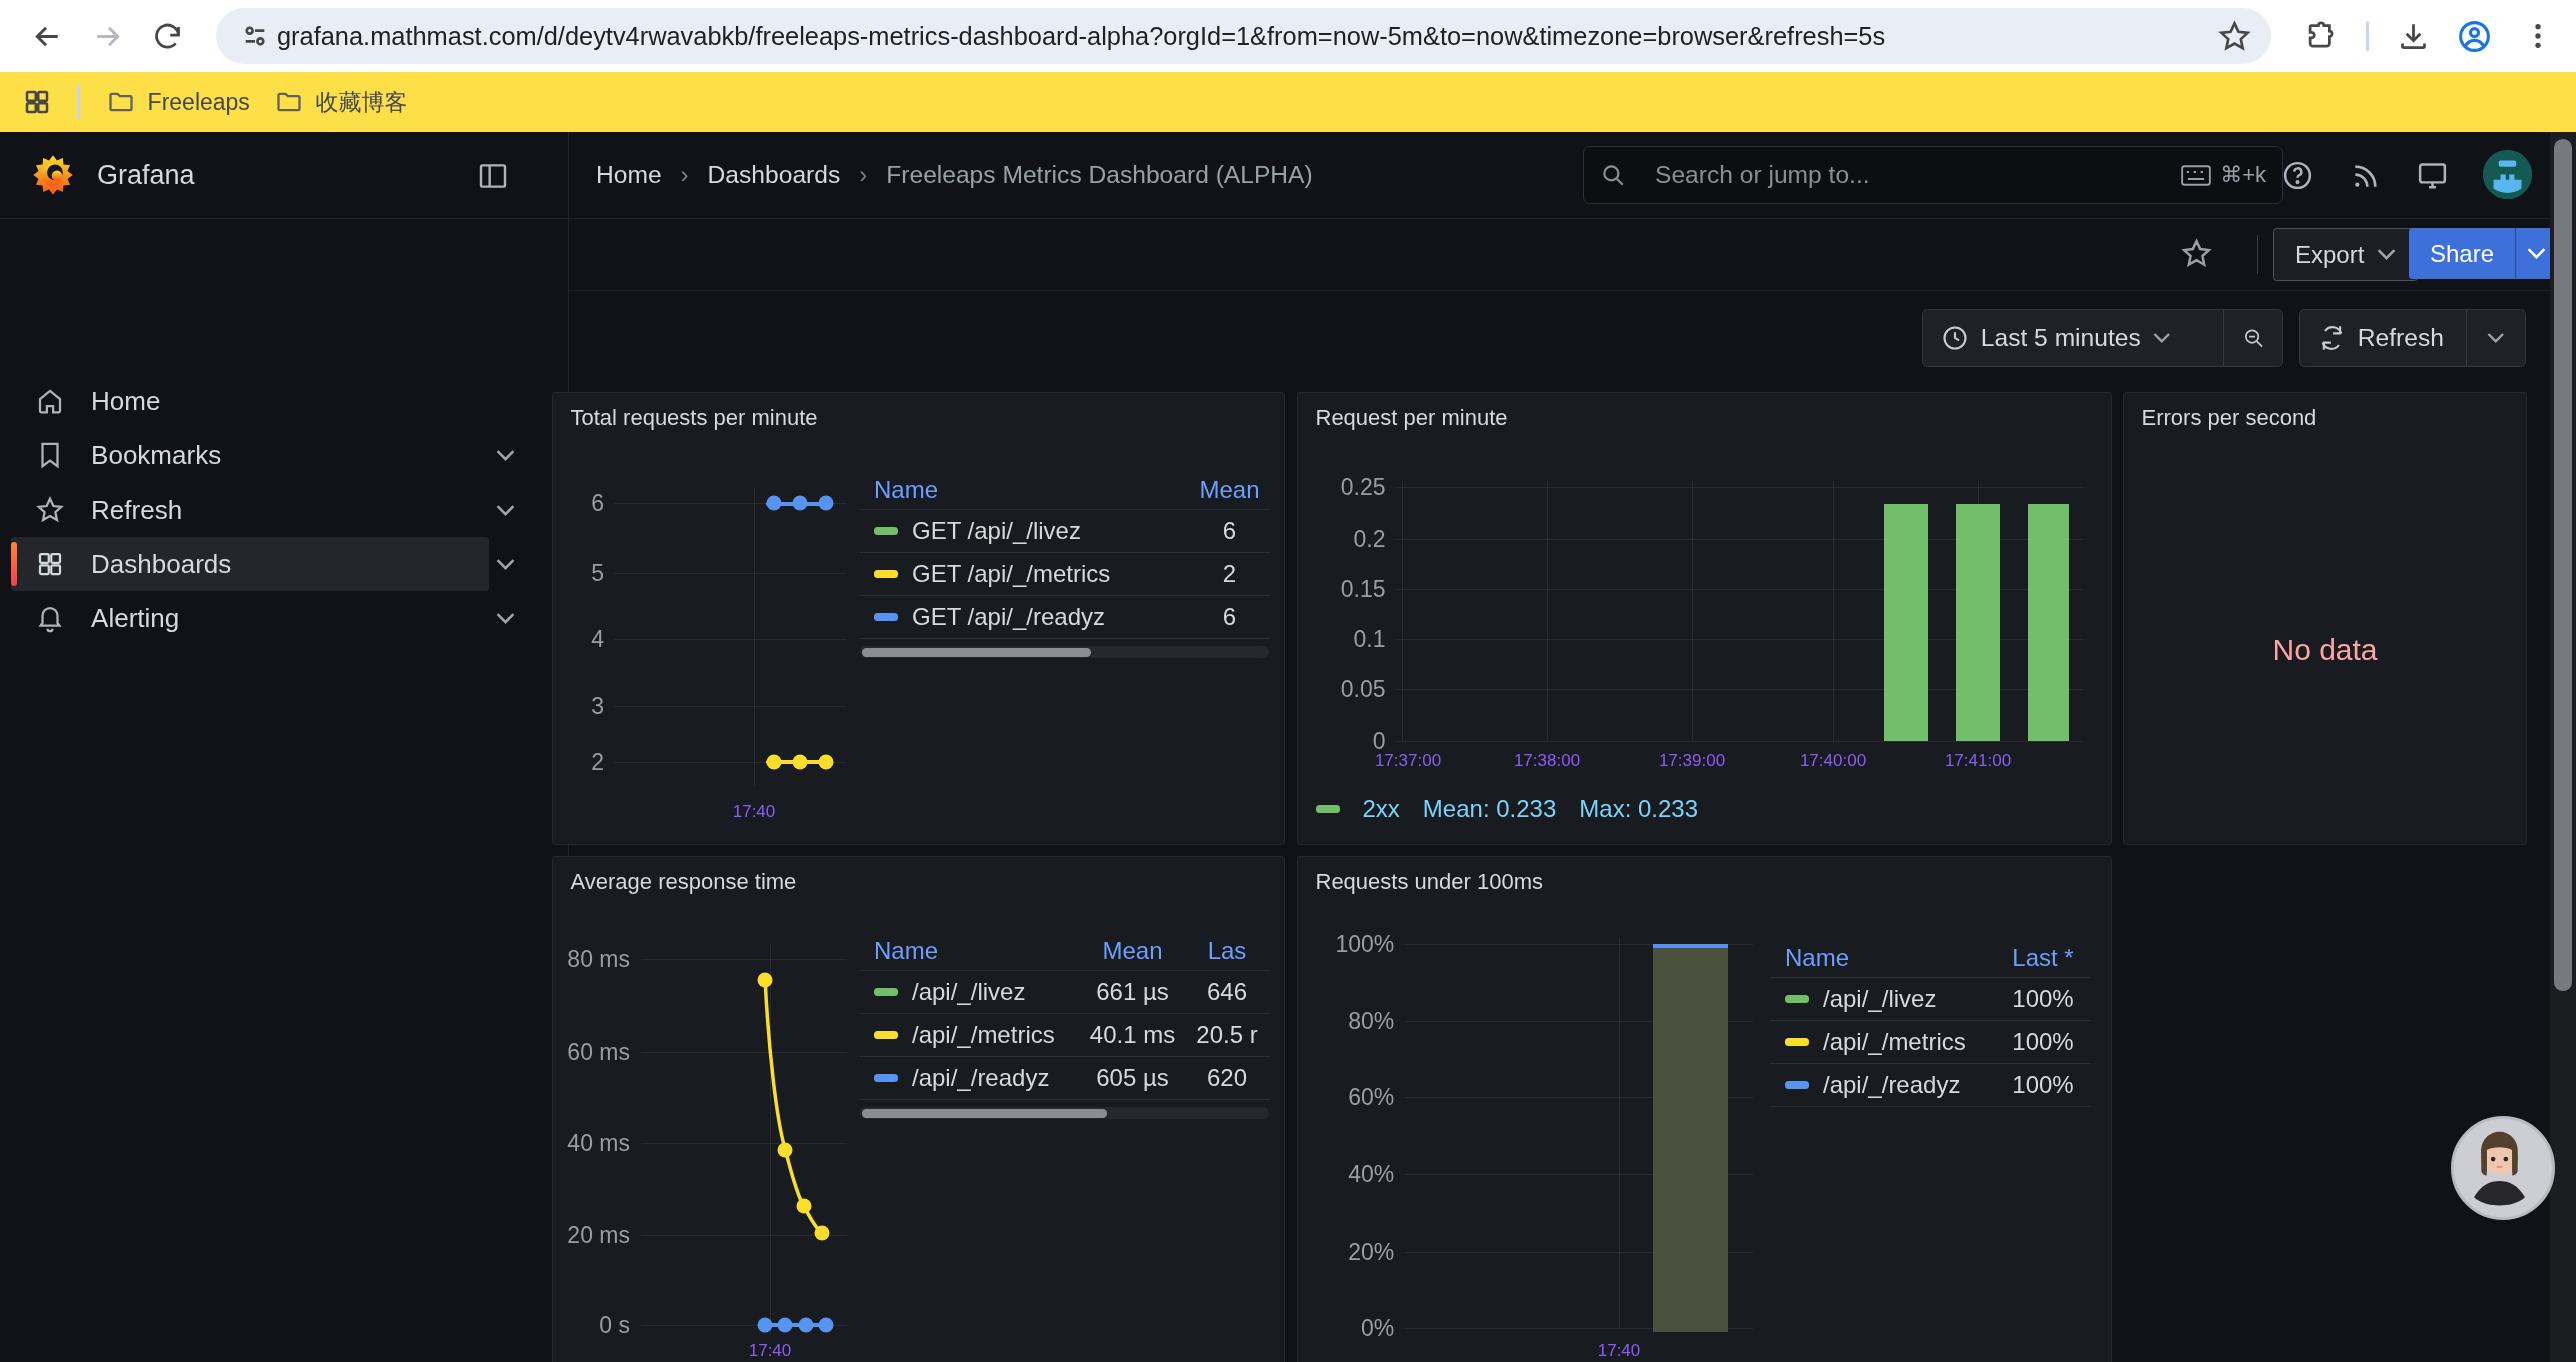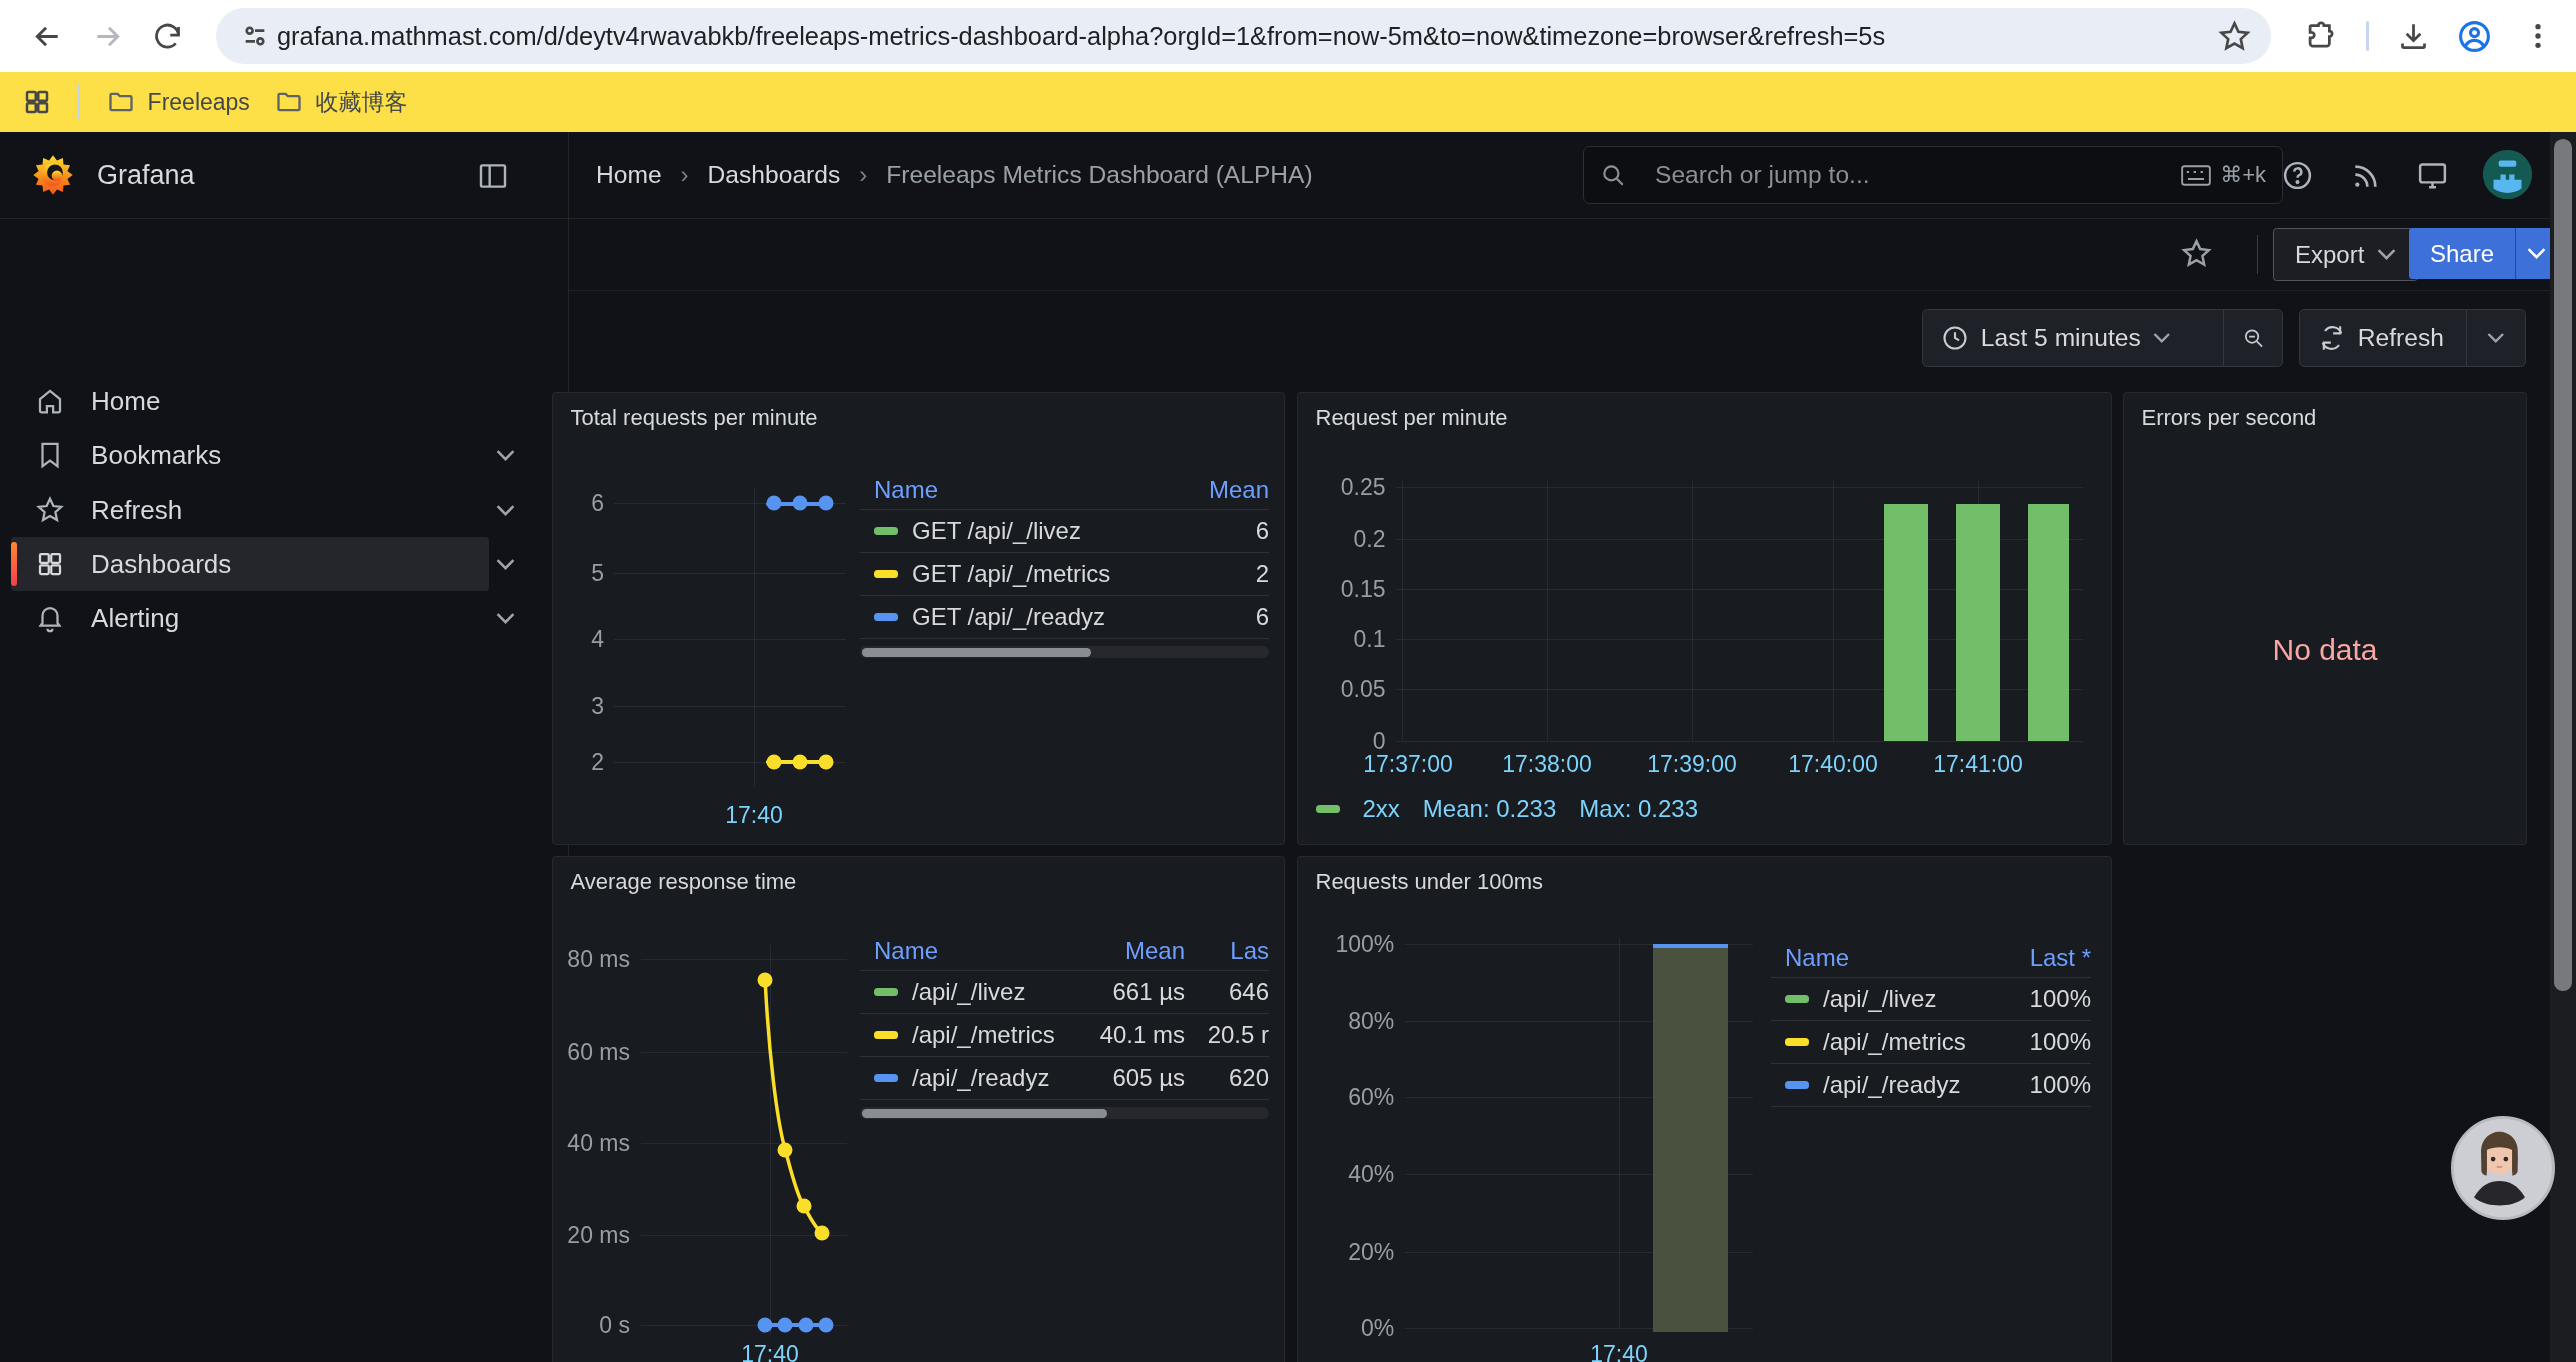--- a/index.html
+++ b/index.html
@@ -41,32 +41,32 @@
   #share-caret{background:#3d71d9;border-left:0.9px solid rgba(0,0,0,.35);width:40px;display:flex;align-items:center;justify-content:center;color:#fff;}
 
   .tool-group{position:absolute;top:177px;height:56px;background:#1f2128;border:0.9px solid #34373e;border-radius:5.3px;display:flex;align-items:center;color:#d8d9dd;font-size:24.6px;}
   .tool-seg{display:flex;align-items:center;gap:12.3px;padding:0 17.5px;height:100%;}
   .tool-sep{width:0.9px;height:100%;background:#34373e;}
 
   
   .panel{position:absolute;background:#181b1f;border:0.9px solid #26282d;border-radius:3.5px;}
   .panel-title{position:absolute;left:17.5px;top:12.3px;font-size:22px;font-weight:500;color:#d8d9dd;}
   .ytick{position:absolute;color:#9a9da6;font-size:23px;text-align:right;transform:translateY(-50%);}
-  .xtick{position:absolute;color:#7dd3fc;font-size:23px;transform:translateX(-50%);}
+  .xtick{position:absolute;color:#8b5cf6;font-size:17px;transform:translateX(-50%);}
   .hgrid{position:absolute;height:0.9px;background:rgba(204,204,220,.09);}
   .vgrid{position:absolute;width:0.9px;background:rgba(204,204,220,.09);}
   .dot{position:absolute;width:15px;height:15px;border-radius:50%;transform:translate(-50%,-50%);}
   .sline{position:absolute;height:3.5px;border-radius:1.8px;}
   .bar{position:absolute;}
   .legend{position:absolute;font-size:24px;}
   .lg-head{display:flex;align-items:center;height:39px;color:#6e9fff;font-weight:500;}
   .lg-row{display:flex;align-items:center;height:42px;border-top:0.9px solid rgba(204,204,220,.13);color:#d8d9dd;}
   .lg-name{flex:1;display:flex;align-items:center;gap:14px;overflow:hidden;white-space:nowrap;}
   .swatch{width:24px;height:8px;border-radius:3.5px;flex:none;}
-  .lg-col{text-align:right;white-space:nowrap;overflow:hidden;}
+  .lg-col{text-align:center;white-space:nowrap;overflow:hidden;}
   .lg-scroll{position:relative;height:12.3px;background:#26282e;border-radius:6.1px;margin-top:7px;}
   .lg-thumb{position:absolute;left:1.8px;top:1.8px;height:8.8px;background:#8a8d93;border-radius:4.4px;}
   #no-data{position:absolute;color:#fca5a5;font-size:30px;transform:translate(-50%,-50%);}
 
   
   .nav-item{position:absolute;left:10.5px;width:454px;height:54px;border-radius:3.5px;display:flex;align-items:center;gap:26px;padding-left:24.6px;color:#d8d9dd;font-size:26px;}
   .nav-item.active{background:#24262c;}
   .nav-indicator{position:absolute;left:0;top:5.3px;width:6.1px;height:44px;border-radius:3.5px;background:linear-gradient(180deg,#ff8833,#f53e4c);}
   .nav-chevron{position:absolute;left:489px;width:32px;height:54px;display:flex;align-items:center;justify-content:center;color:#9fa4ab;}
 

